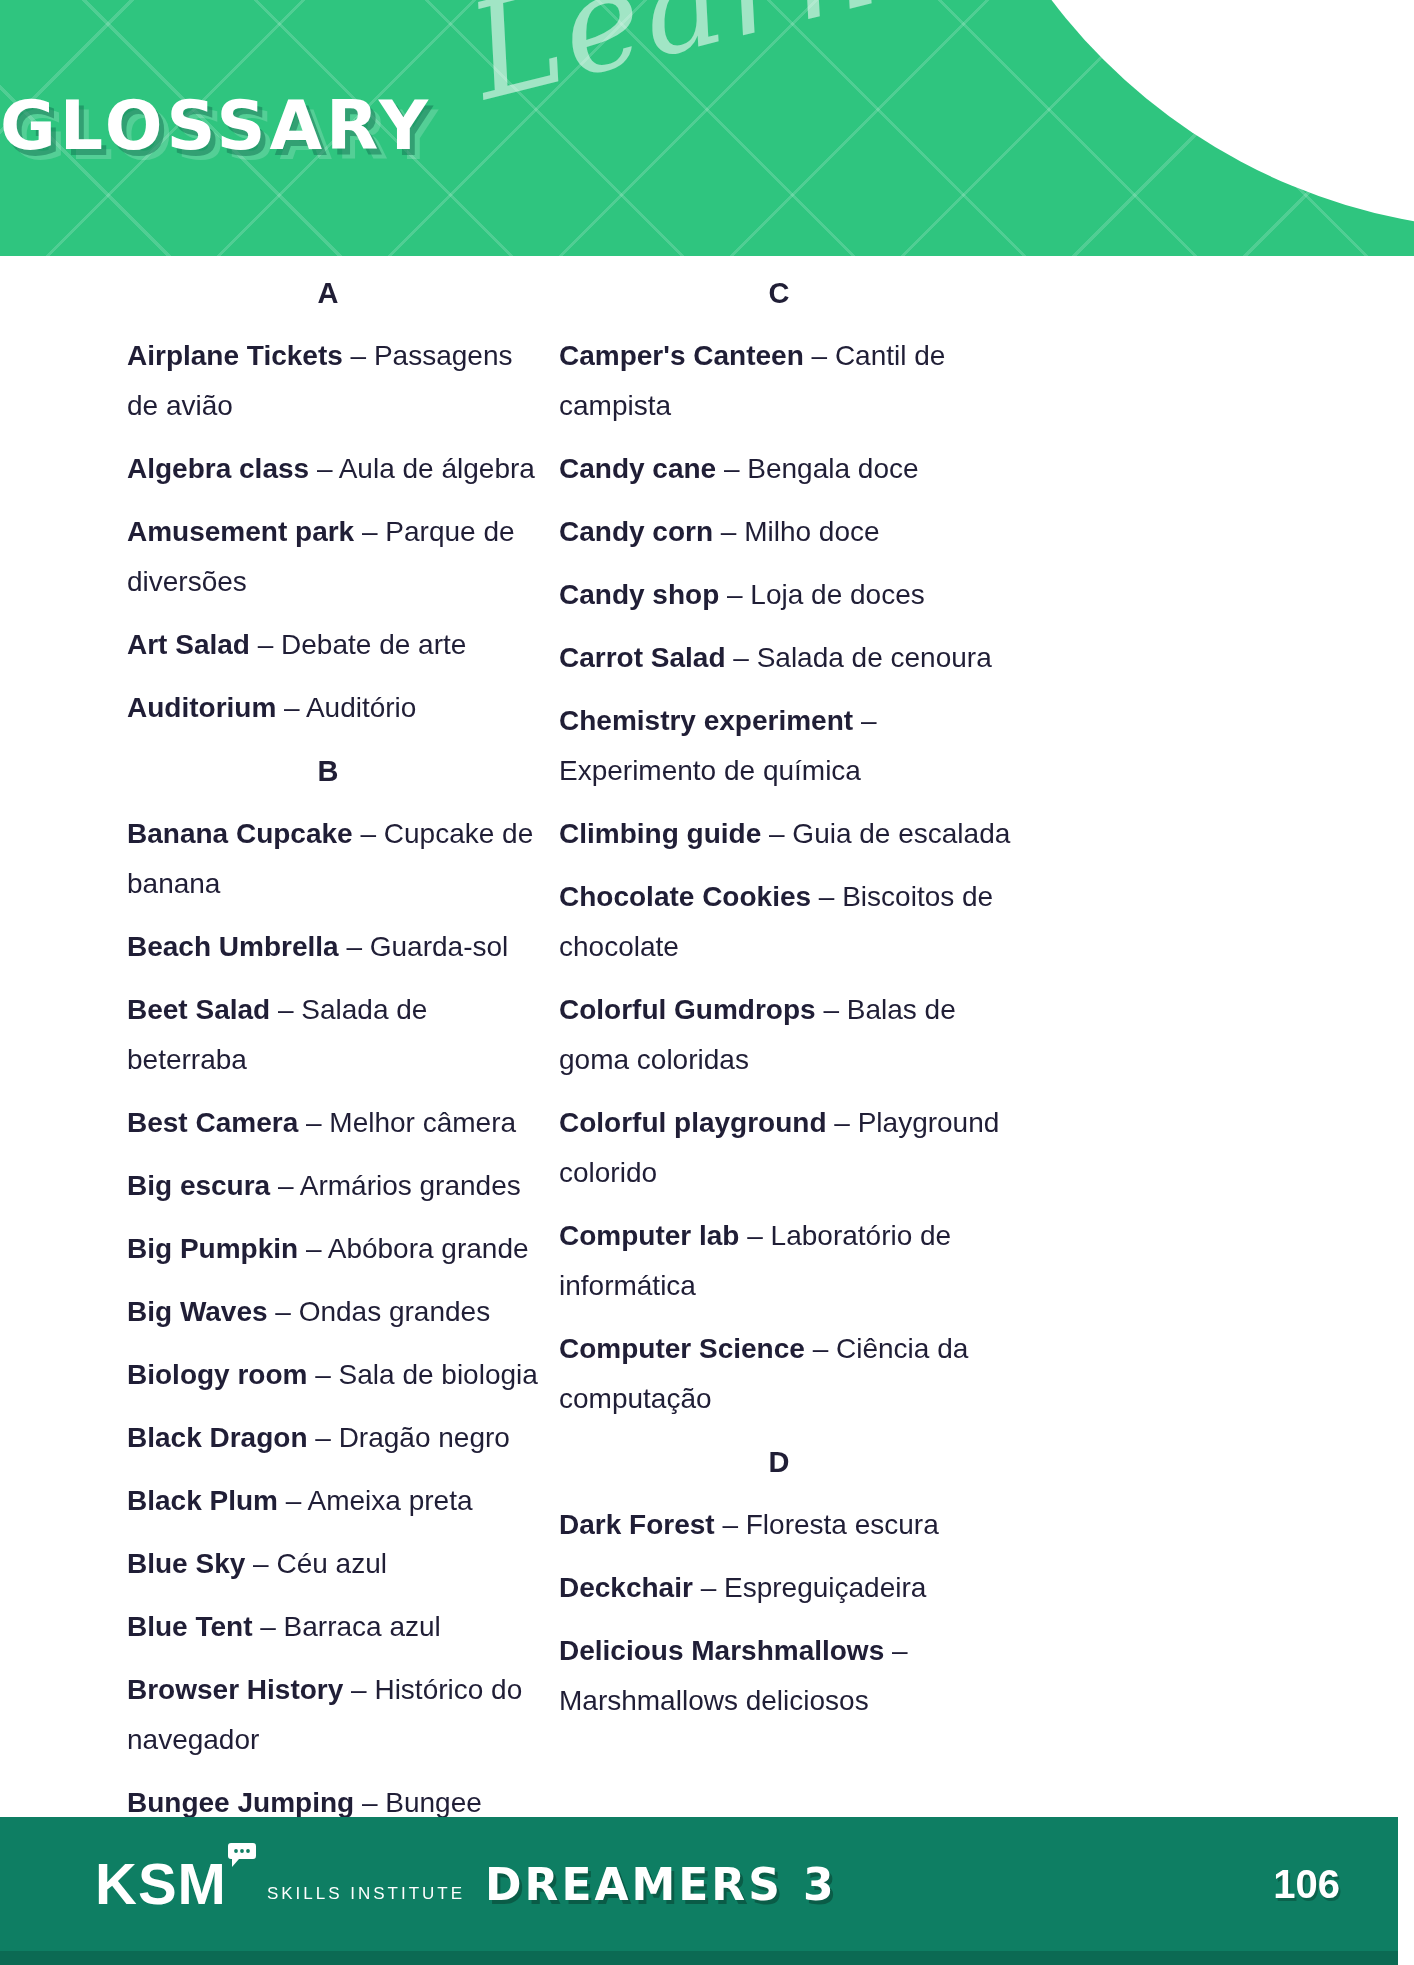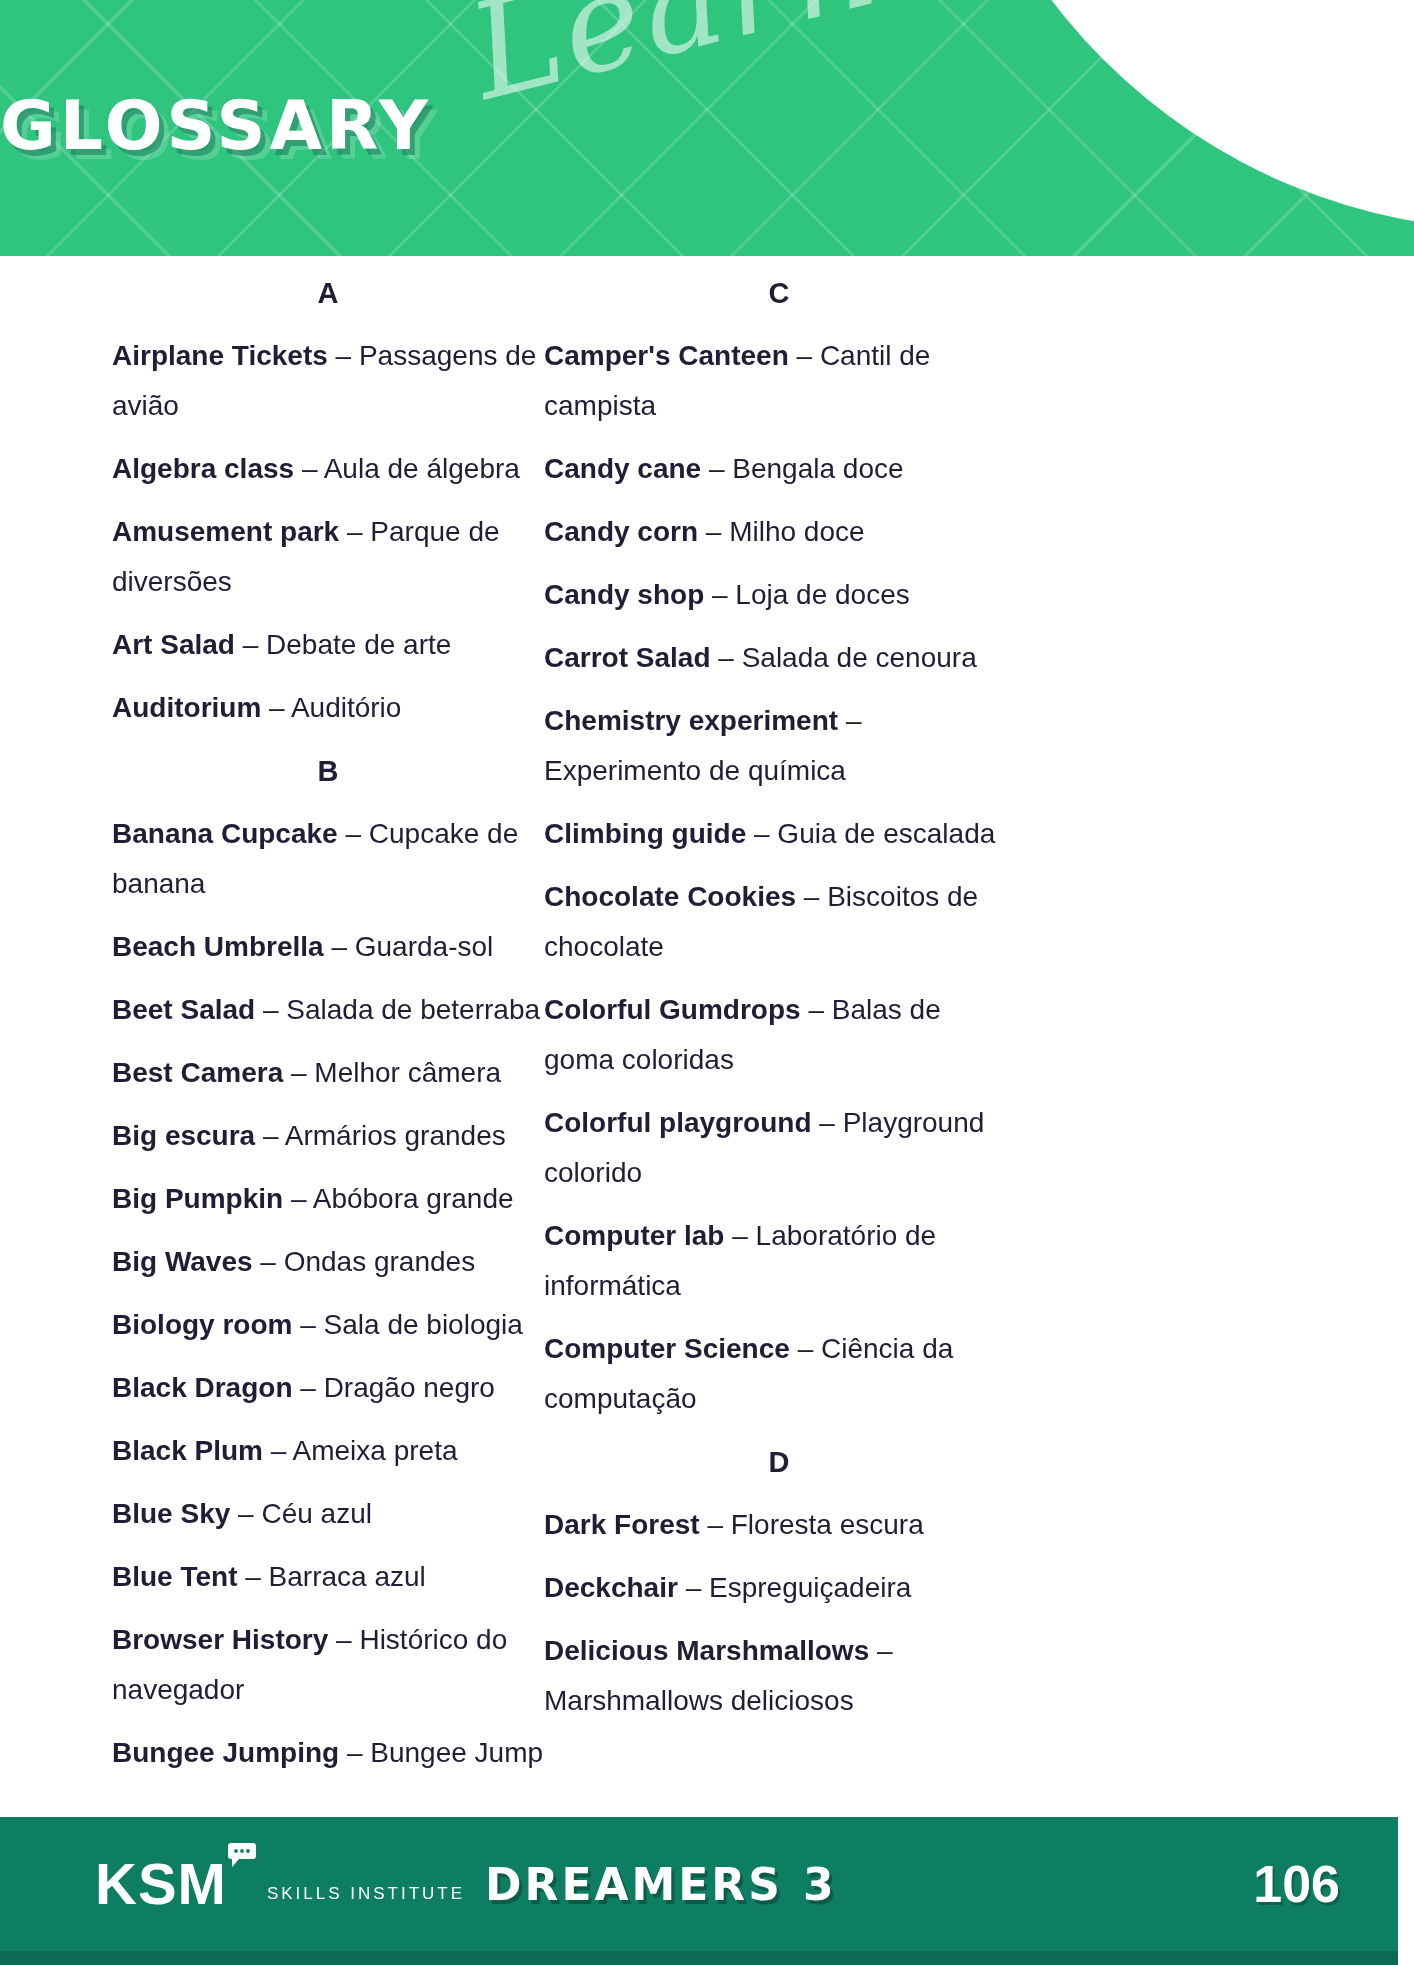--- a/index.html
+++ b/index.html
@@ -72,21 +72,21 @@
     line-height: 50px;
   }
   .col-left  { width: 432px; }
   .col-right { width: 470px; }
   .letter {
     font-weight: 700;
     font-size: 29px;
     text-align: center;
     margin-bottom: 13px;
   }
-  .entry { margin-bottom: 13px; }
+  .entry { margin-bottom: 13px; margin-left: 15px; }
   .entry strong { font-weight: 700; }
 
   
   .footer {
     position: absolute;
     left: 0; right: 16px; bottom: 0;
     height: 148px;
     background: var(--footer-green, #0e7e63);
     border-bottom: 14px solid var(--footer-green-dark, #0b6a53);
   }
@@ -126,21 +126,21 @@
     color: #ffffff;
     text-shadow: 3px 4px 0 rgba(8,70,54,0.6);
     white-space: nowrap;
   }
   .book-num { margin-left: 20px; }
   .pagenum {
     position: absolute;
     right: 58px;
     top: 50%;
     transform: translateY(-50%);
-    font-size: 52px;
+    font-size: 40px;
     font-weight: 800;
     color: #ffffff;
     text-shadow: 2px 3px 0 rgba(8,70,54,0.5);
   }
 </style>
 </head>
 <body>
 
 <div class="page">
 

